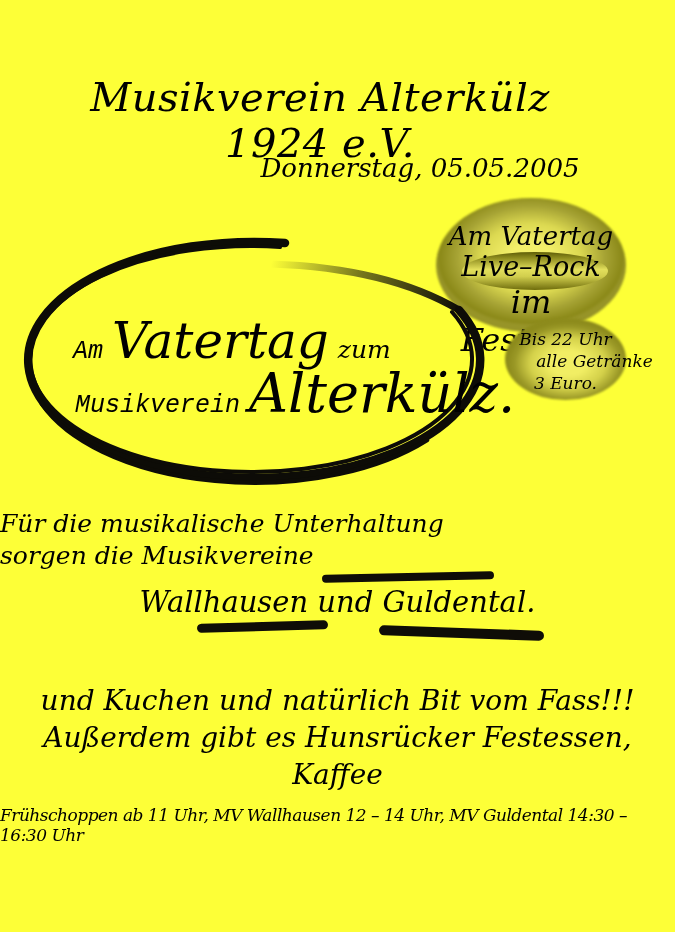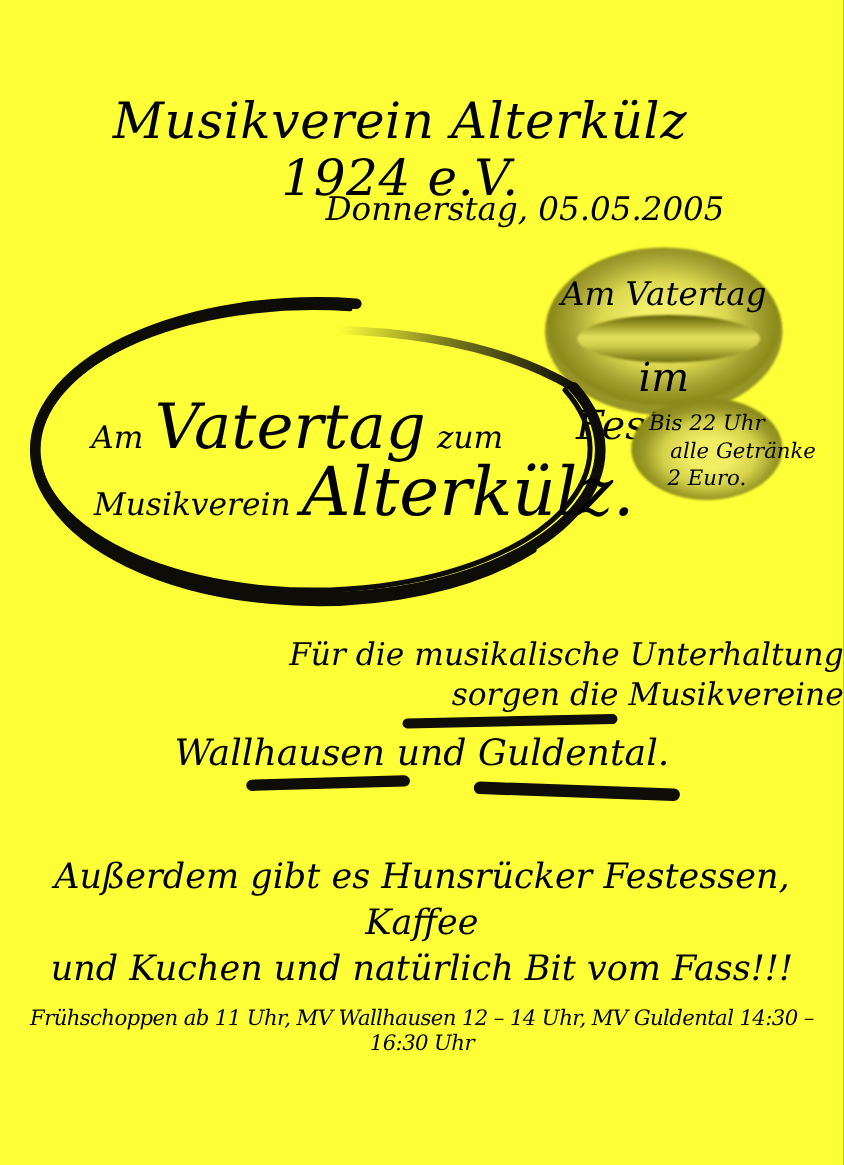--- a/index.html
+++ b/index.html
@@ -35,55 +35,56 @@
   .price-l2{top:351px;margin-left:29px;}
   .price-l3{top:373px;}
 
   
   .ring{left:8px;top:228px;width:492px;height:272px;}
 
   .announce1{left:73px;top:316px;font-size:50px;line-height:1;white-space:nowrap;}
   .announce2{left:75px;top:367px;font-size:54px;line-height:1;white-space:nowrap;}
   .small-word{font-size:25px;}
   .gap-l{margin-left:9px;}
-  .gap-r{margin-right:9px;}
+  .gap-r{margin-right:9px;font-family:Liberation Mono, monospace;}
 
-  .program{left:0;top:508px;width:675px;font-size:25px;line-height:32px;text-align:right;}
+  .program{left:0;top:508px;width:675px;font-size:25px;line-height:32px;text-align:left;}
   .program-line3{left:0;top:585px;width:675px;font-size:29px;text-align:center;}
 
   .underline{background:#0f0d07;border-radius:5px;}
   .u1{left:322px;top:573px;width:172px;height:8px;transform:rotate(-1.2deg);}
   .u2{left:197px;top:622px;width:131px;height:9px;transform:rotate(-1.6deg);}
   .u3{left:379px;top:628px;width:165px;height:10px;transform:rotate(2deg);}
 
   .extras{left:0;top:682px;width:675px;font-size:28px;line-height:37px;text-align:center;}
-  .schedule{left:0;top:805px;width:675px;font-size:17px;letter-spacing:-0.5px;text-align:center;}
+  .schedule{left:0;top:805px;width:675px;font-size:17px;letter-spacing:-0.5px;}
 </style>
 </head>
 <body>
 
 <div class="flyer">
 
   <div class="abs title">Musikverein Alterkülz 1924 e.V.</div>
 
   <div class="abs date">Donnerstag, 05.05.2005</div>
 
   <div class="abs badge-big">
     <div class="badge-big-bg"></div>
   </div>
   <div class="abs badge-lens"></div>
   <div class="abs badge-line badge-l1">Am Vatertag</div>
+  <div class="abs badge-line badge-l2">Live–Rock</div>
   <div class="abs badge-line badge-l3">im Festzelt!</div>
 
   <div class="abs badge-small">
     <div class="badge-small-bg"></div>
   </div>
   <div class="abs price-line price-l1">Bis 22 Uhr</div>
   <div class="abs price-line price-l2">alle Getränke</div>
-  <div class="abs price-line price-l3">2 Euro.</div>
+  <div class="abs price-line price-l3">3 Euro.</div>
 
   <svg class="abs ring" viewBox="0 0 492 272" width="492" height="272">
     <defs>
       <linearGradient id="tailFade" gradientUnits="userSpaceOnUse" x1="263" y1="36" x2="451" y2="82">
         <stop offset="0" stop-color="#0d0c07" stop-opacity="0"></stop>
         <stop offset="0.45" stop-color="#0d0c07" stop-opacity="0.55"></stop>
         <stop offset="1" stop-color="#0d0c07" stop-opacity="1"></stop>
       </linearGradient>
     </defs>
     <path d="M 277 15 A 226 118 0 1 0 451 82" fill="none" stroke="#0d0c07" stroke-width="8.5" stroke-linecap="round"></path>
@@ -103,19 +104,19 @@
     <div>Für die musikalische Unterhaltung</div>
     <div>sorgen die Musikvereine</div>
   </div>
   <div class="abs program-line3">Wallhausen und Guldental.</div>
 
   <div class="abs underline u1"></div>
   <div class="abs underline u2"></div>
   <div class="abs underline u3"></div>
 
   <div class="abs extras">
+    <div>und Kuchen und natürlich Bit vom Fass!!!</div>
     <div>Außerdem gibt es Hunsrücker Festessen, Kaffee</div>
-    <div>und Kuchen und natürlich Bit vom Fass!!!</div>
   </div>
 
   <div class="abs schedule">Frühschoppen ab 11 Uhr, MV Wallhausen 12 – 14 Uhr, MV Guldental 14:30 – 16:30 Uhr</div>
 
 </div>
 
 </body></html>

